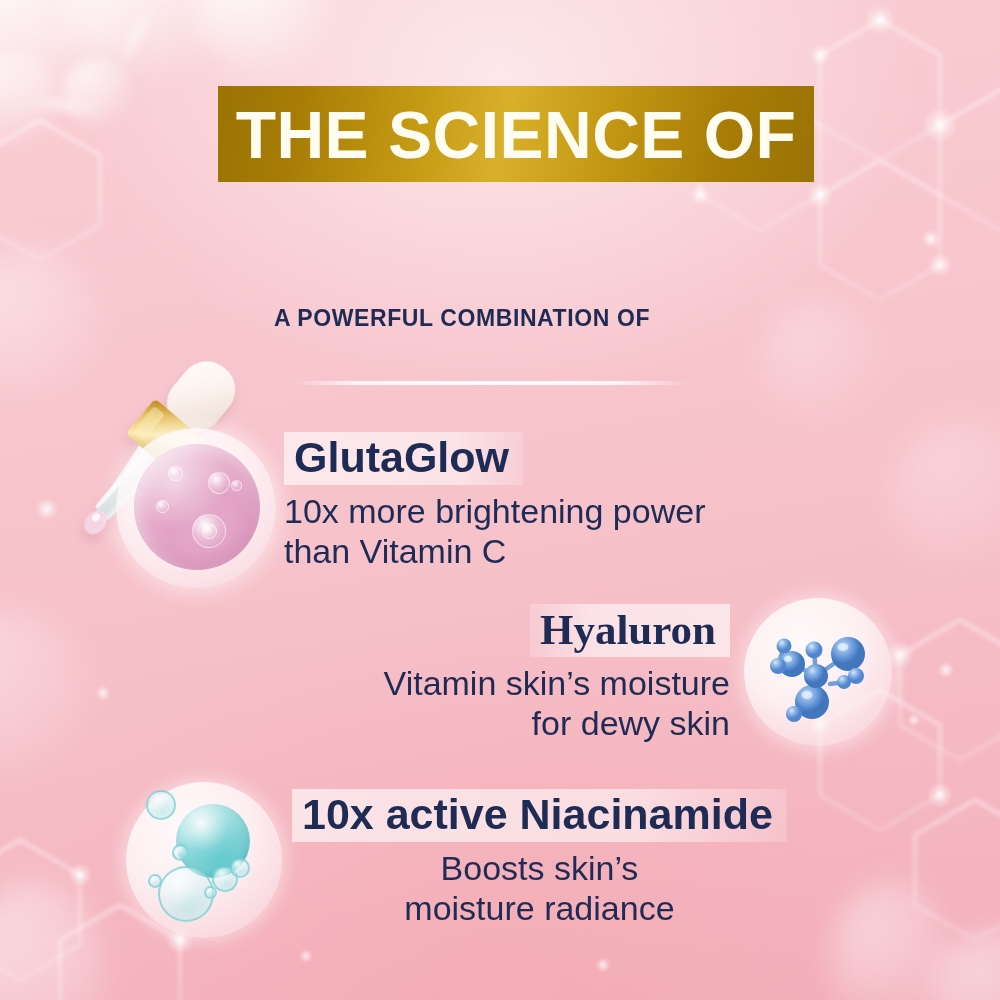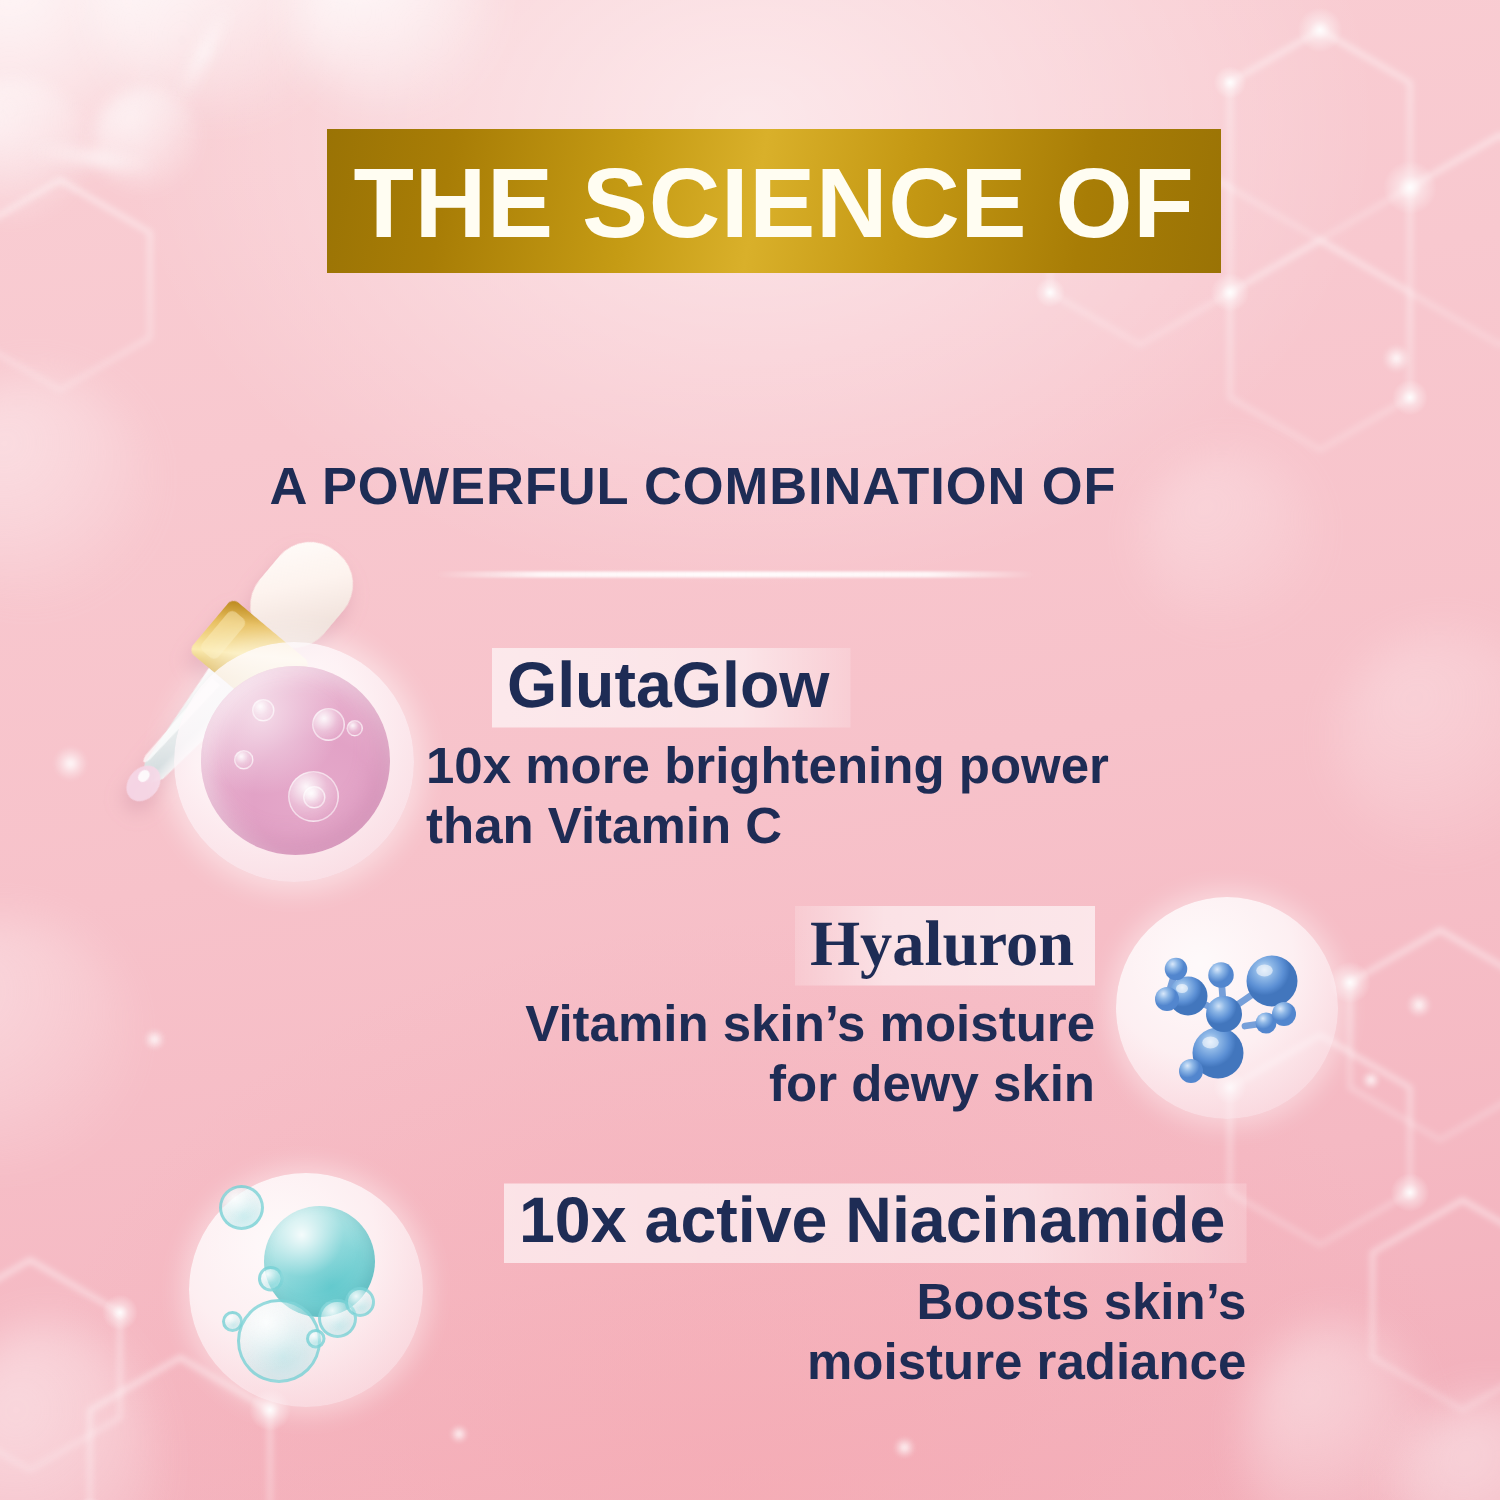--- a/index.html
+++ b/index.html
@@ -91,21 +91,21 @@
   }
 
   
   .subtitle {
     position: absolute;
     top: 305px;
     left: 0;
     width: 924px;
     text-align: center;
     color: #1e2c55;
-    font-size: 35px;
+    font-size: 23px;
     font-weight: 700;
     letter-spacing: 0.6px;
   }
   .divider {
     position: absolute;
     top: 381px;
     left: 290px;
     width: 400px;
     height: 4px;
     border-radius: 3px;
@@ -127,44 +127,43 @@
     font-size: 43px;
     font-weight: 700;
     line-height: 1.05;
     display: inline-block;
     padding: 3px 14px 5px 10px;
     background: linear-gradient(to right,
         rgba(255,255,255,0.62) 0%,
         rgba(255,255,255,0.55) 70%,
         rgba(255,255,255,0.18) 100%);
     white-space: nowrap;
-    margin-left: 44px;
   }
   .ing-name.right-al {
     background: linear-gradient(to left,
         rgba(255,255,255,0.62) 0%,
         rgba(255,255,255,0.55) 70%,
         rgba(255,255,255,0.18) 100%);
     font-family: Liberation Serif, serif;
   }
   .ing-desc {
     color: #1e2c55;
     font-size: 34px;
-    font-weight: 700;
+    font-weight: 400;
     line-height: 1.18;
     margin-top: 6px;
     white-space: pre-line;
   }
 
   
   #row-gluta { top: 432px; left: 284px; text-align: left; }
   
   #row-hyal  { top: 604px; left: 300px; width: 430px; text-align: right; }
   
-  #row-niac  { top: 789px; left: 292px; text-align: right; }
+  #row-niac  { top: 789px; left: 292px; text-align: center; }
 
   
   .art-circle {
     position: absolute;
     border-radius: 50%;
   }
 
   
   #art-serum {
     left: 116px; top: 428px; width: 160px; height: 160px;

